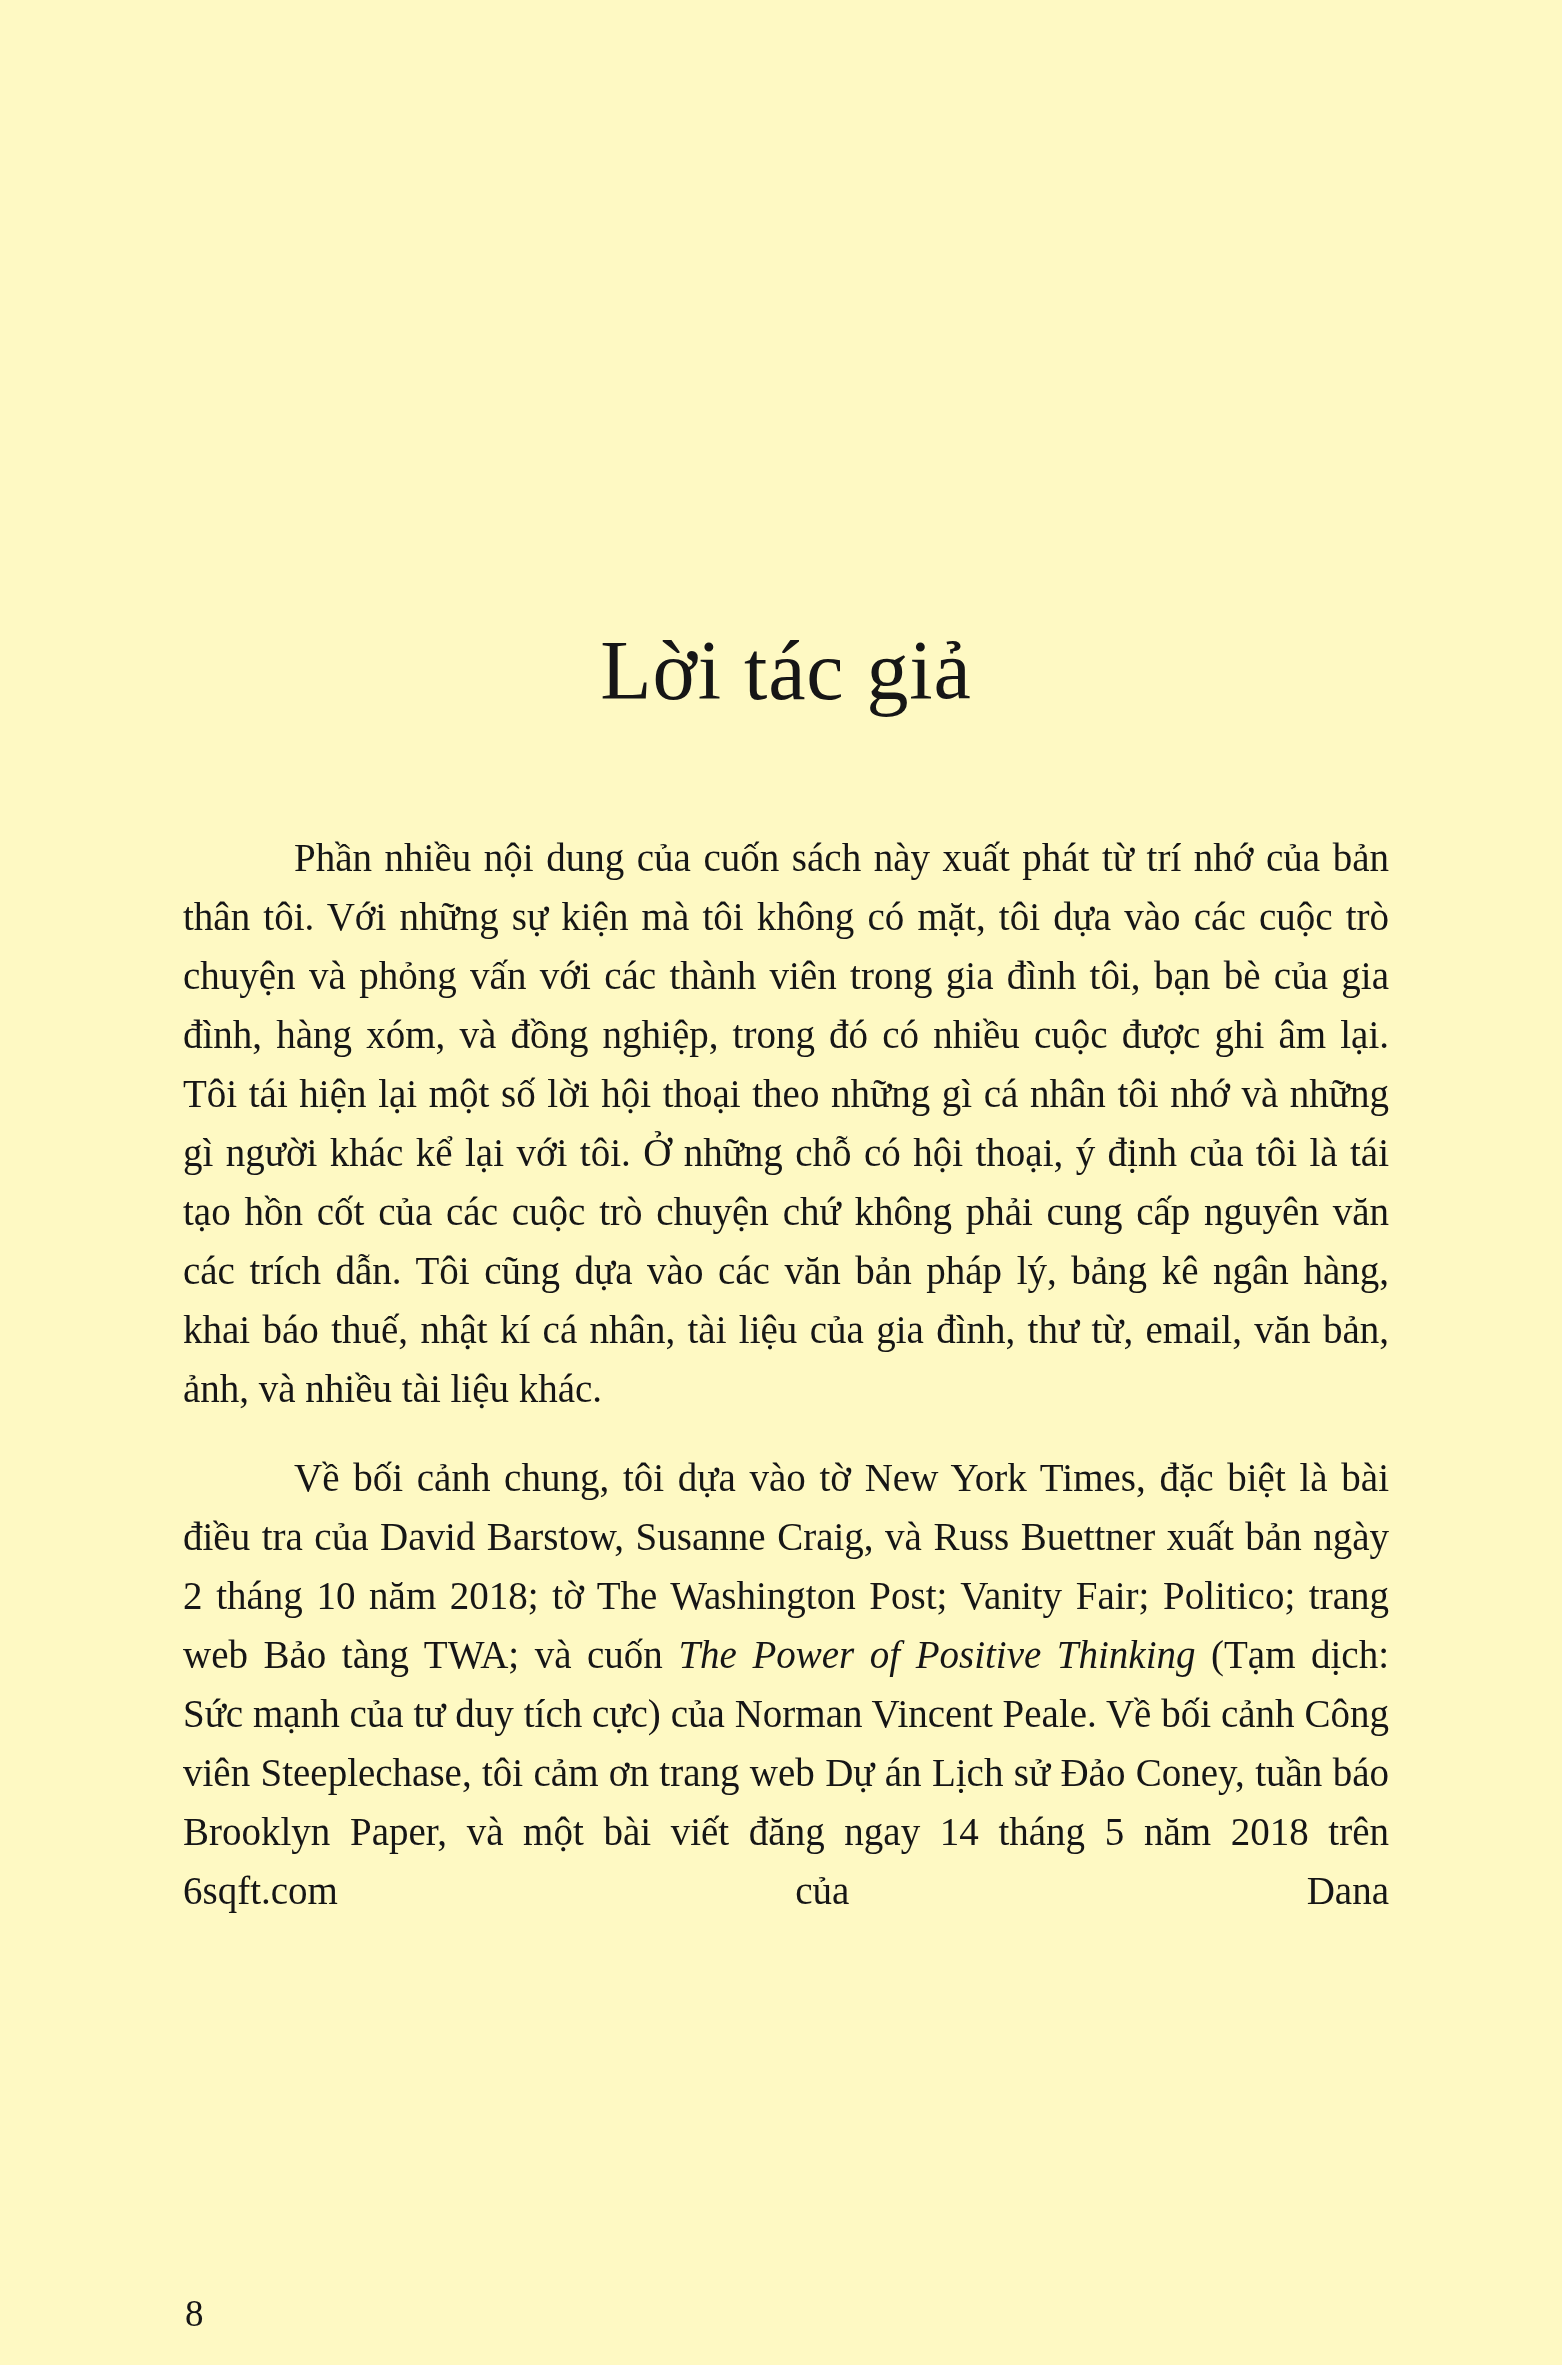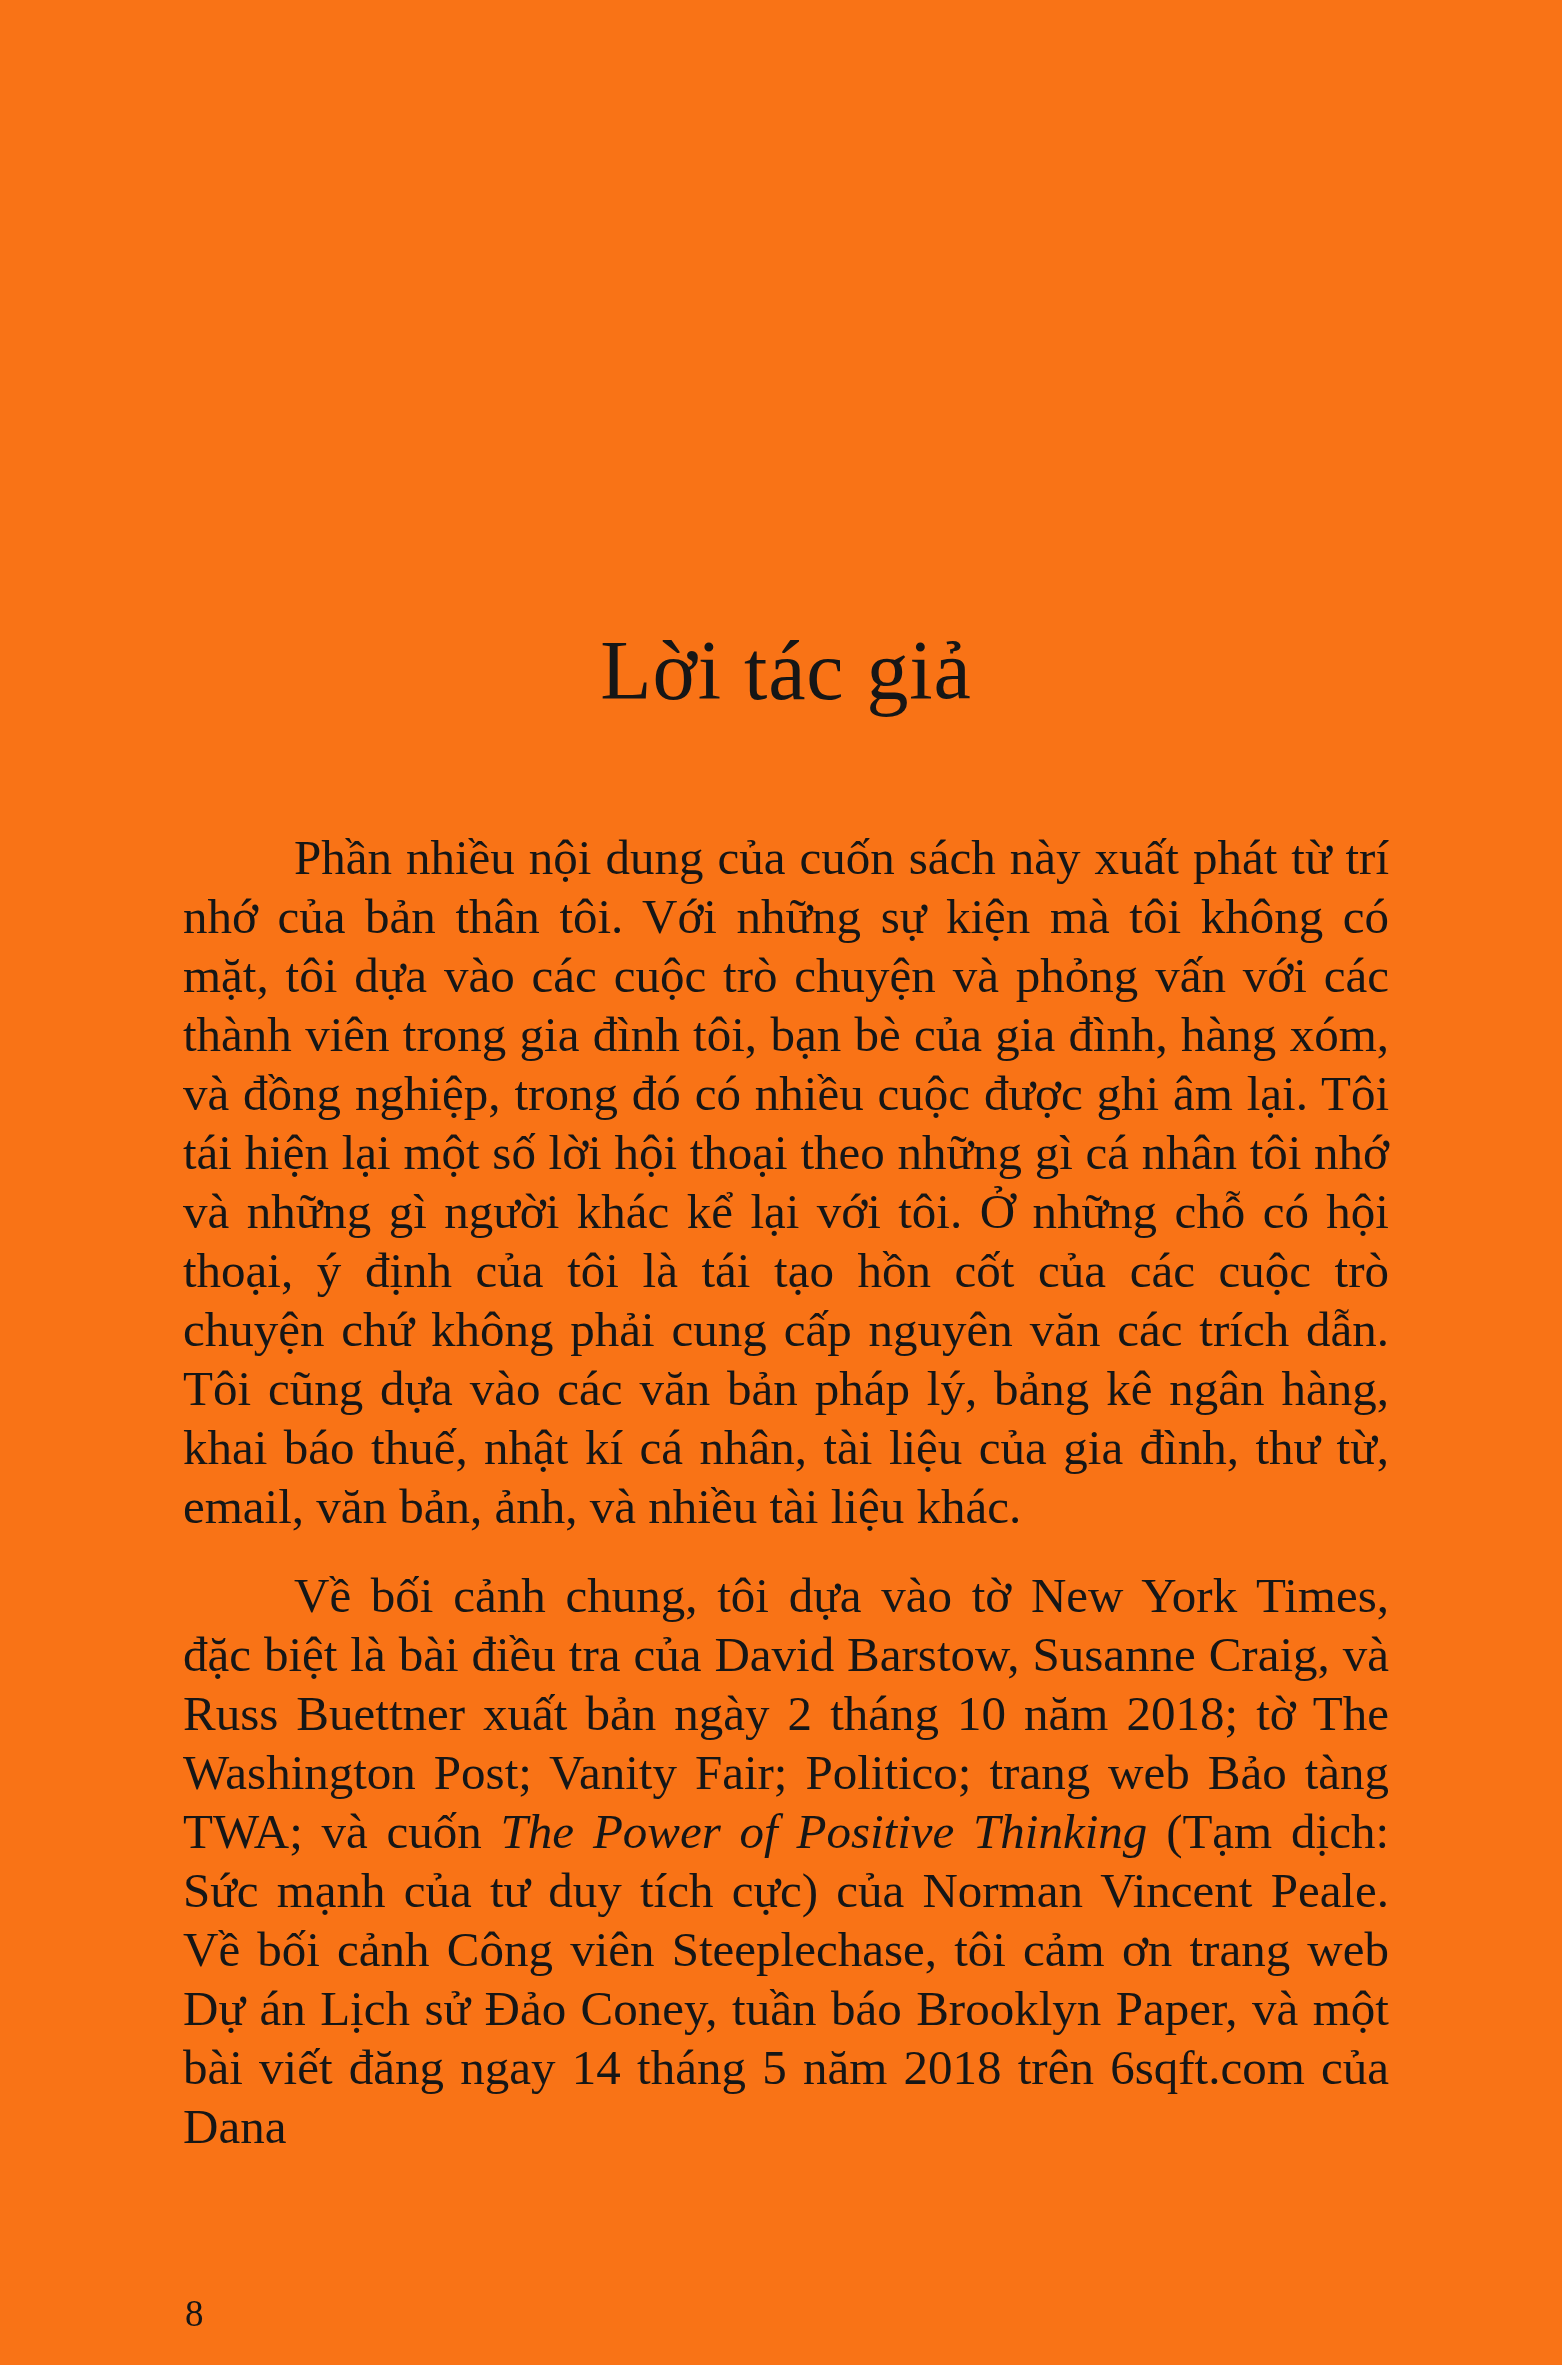--- a/index.html
+++ b/index.html
@@ -4,41 +4,41 @@
 <style>
   html, body {
     margin: 0;
     padding: 0;
     background: #ffffff;
   }
   .page {
     position: relative;
     width: 1563px;
     height: 2366px;
-    background: #f97316;
+    background: #fef9c3;
     color: #161616;
     font-family: "Liberation Serif", "DejaVu Serif", serif;
     overflow: hidden;
   }
   .content {
     position: absolute;
     left: 183px;
     top: 0;
     width: 1206px;
   }
   h1.book-title {
     margin: 625px 0 111px 0;
     font-size: 84px;
     line-height: 1.1;
     font-weight: 400;
     text-align: center;
     letter-spacing: 0.9px;
   }
   p.body-par {
-    font-size: 49px;
+    font-size: 39px;
     line-height: 59px;
     text-align: justify;
     text-indent: 111px;
     margin: 0 0 30px 0;
   }
   p.body-par.continued {
     text-align-last: justify;
   }
   .italic {
     font-style: italic;

